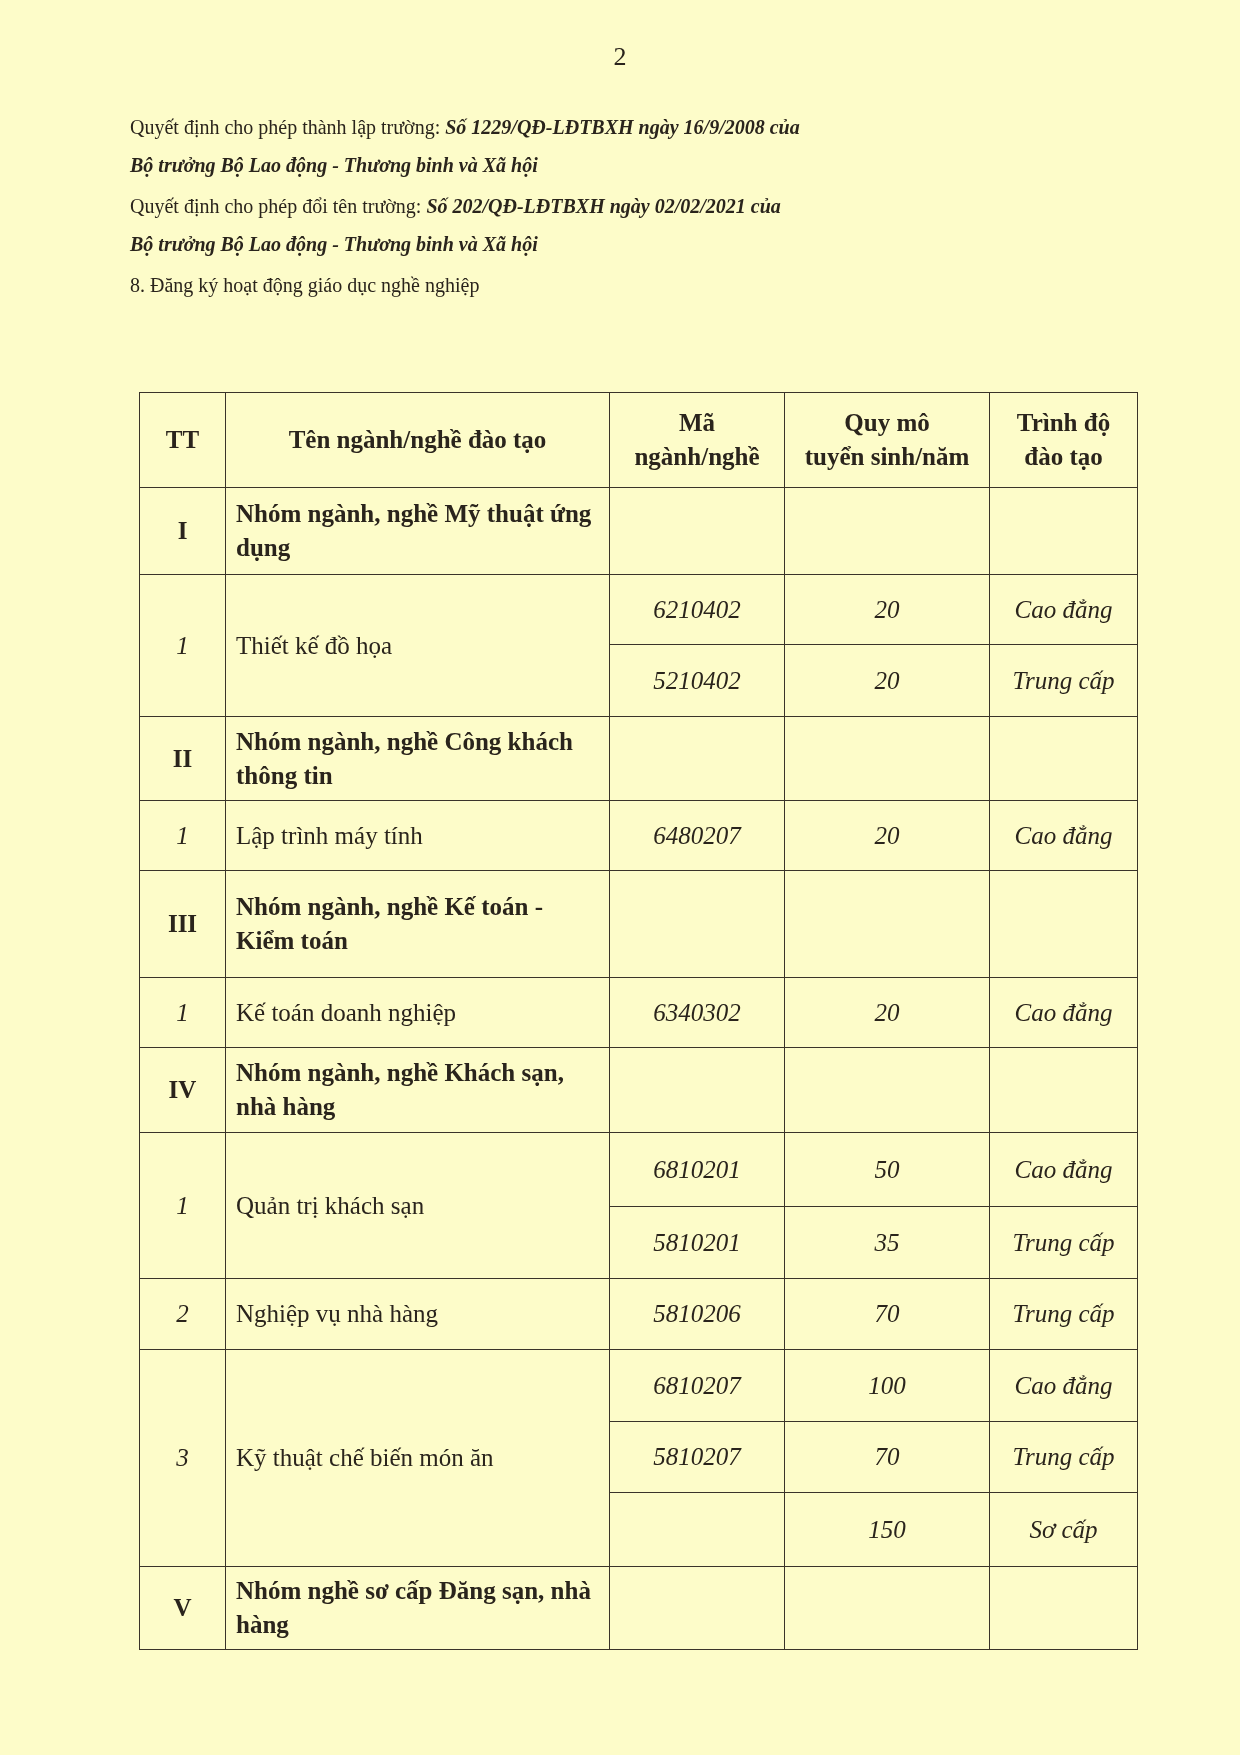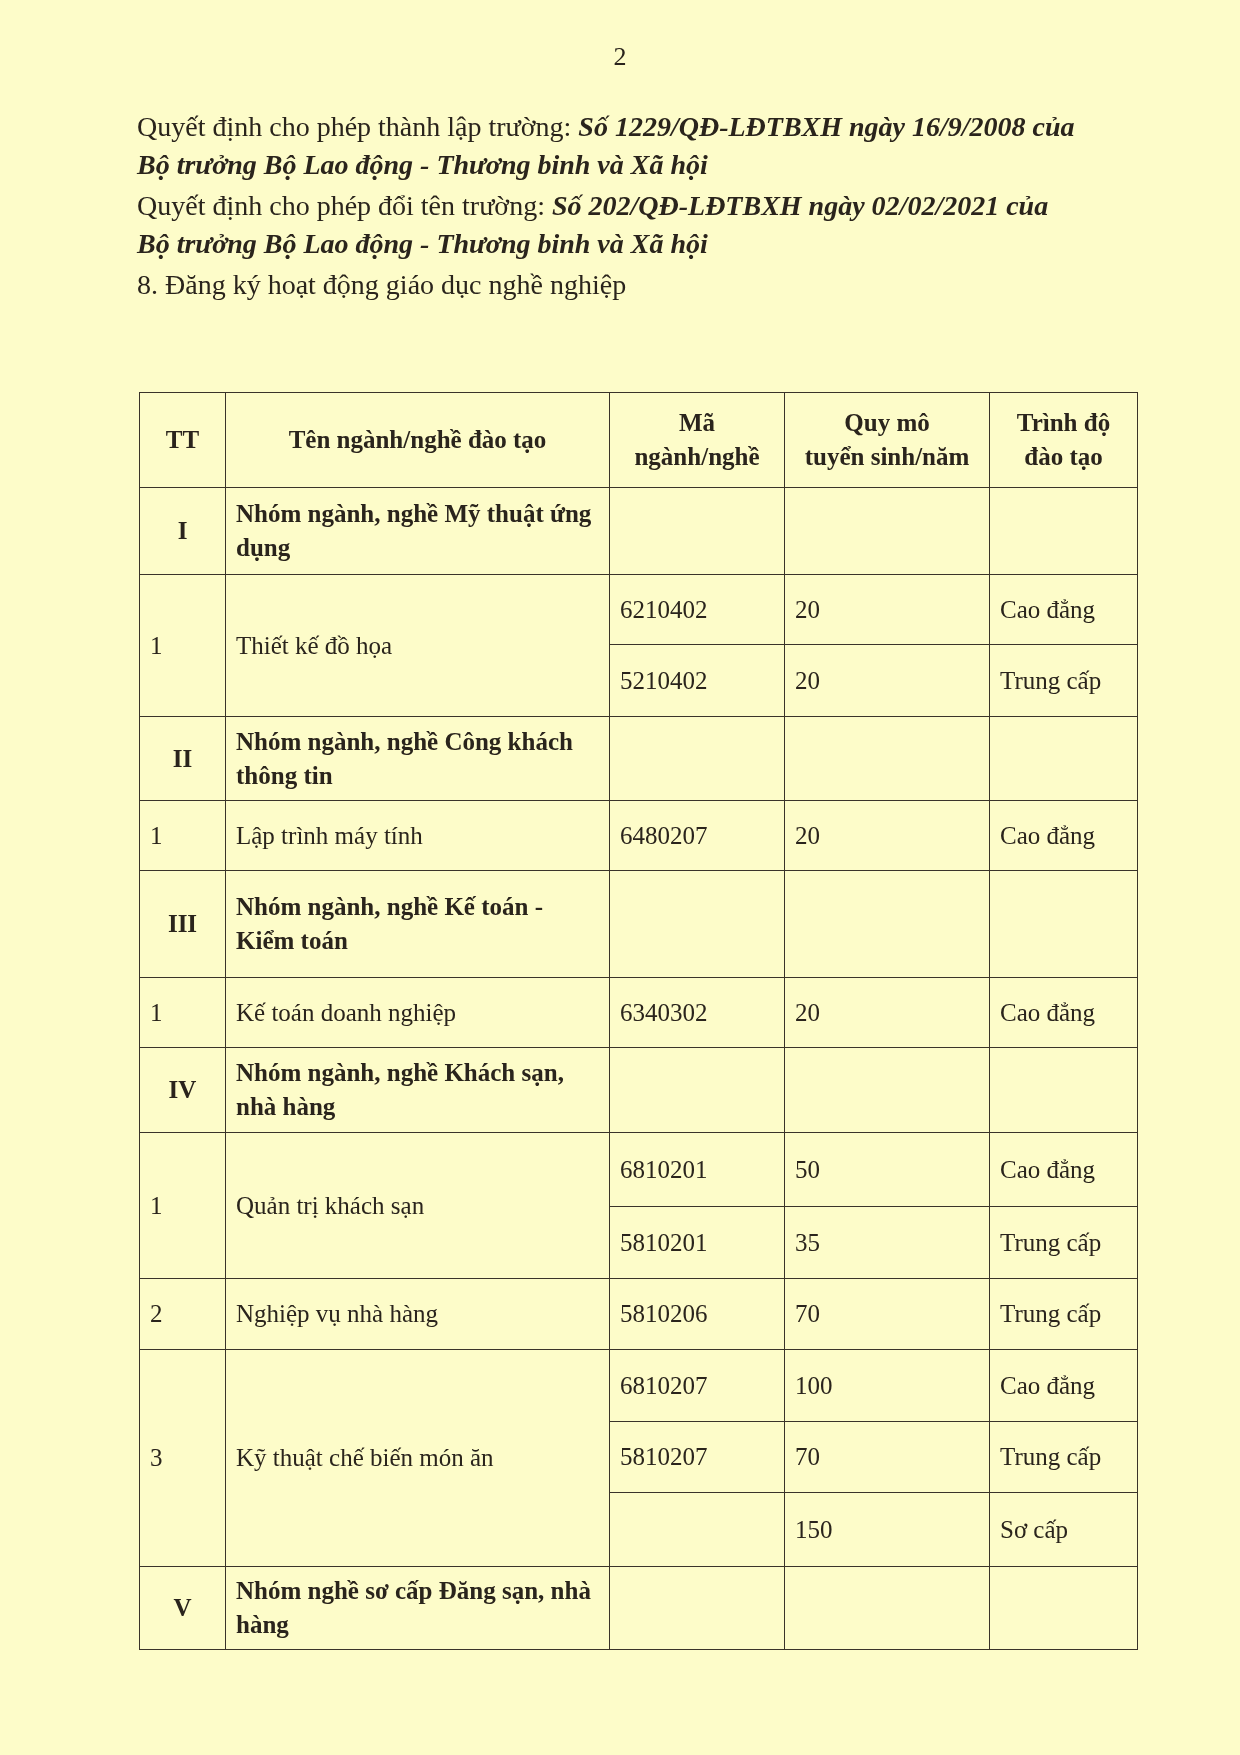--- a/index.html
+++ b/index.html
@@ -7,22 +7,22 @@
     width: 1240px; height: 1755px; position: relative; overflow: hidden;
     background: #fdfcc9;
     font-family: "Liberation Serif", "DejaVu Serif", serif;
     color: #2a241c;
   }
   .page-number {
     position: absolute; top: 42px; left: 0; width: 1240px; text-align: center;
     font-size: 26px;
   }
   .para {
-    position: absolute; left: 137px; width: 1000px;
-    font-size: 28px; line-height: 38px;
+    position: absolute; left: 130px; width: 1000px;
+    font-size: 20px; line-height: 38px;
   }
   .para .ital { font-style: italic; font-weight: bold; }
   .p1 { top: 108px; }
   .p2 { top: 187px; }
   .p3 { top: 266px; }
   .p4 { top: 311px; }
 
   table.reg {
     position: absolute; left: 139px; top: 392px;
     border-collapse: collapse; table-layout: fixed;
@@ -34,21 +34,21 @@
     padding: 0 10px; vertical-align: middle;
   }
   table.reg th { font-weight: bold; text-align: center; }
   .c-tt { width: 86px; text-align: center; }
   .c-name { width: 384px; text-align: left; }
   .c-code { width: 175px; text-align: center; }
   .c-qty { width: 205px; text-align: center; }
   .c-level { width: 148px; text-align: center; }
   td.grp-tt { font-weight: bold; text-align: center; }
   td.grp-name { font-weight: bold; }
-  td.num { text-align: left; }
+  td.num { text-align: center; font-style: italic; }
 </style>
 </head>
 <body>
 
 <div class="page-number">2</div>
 
 <div class="para p1">
   <span>Quyết định cho phép thành lập trường: </span><span class="ital">Số 1229/QĐ-LĐTBXH ngày 16/9/2008 của</span><br>
   <span class="ital">Bộ trưởng Bộ Lao động - Thương binh và Xã hội</span>
 </div>

